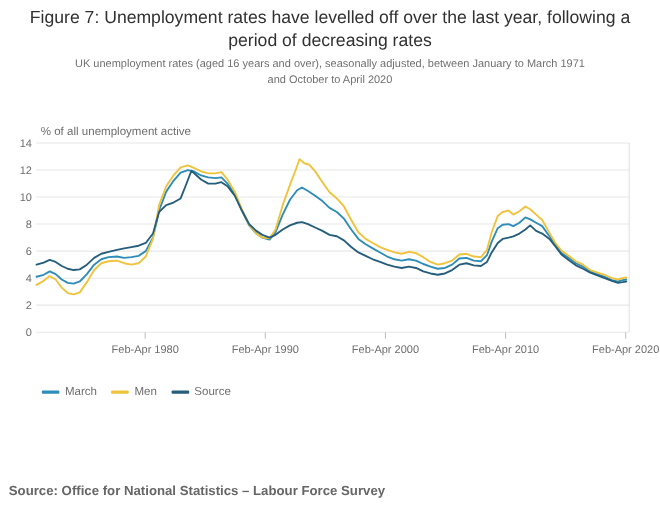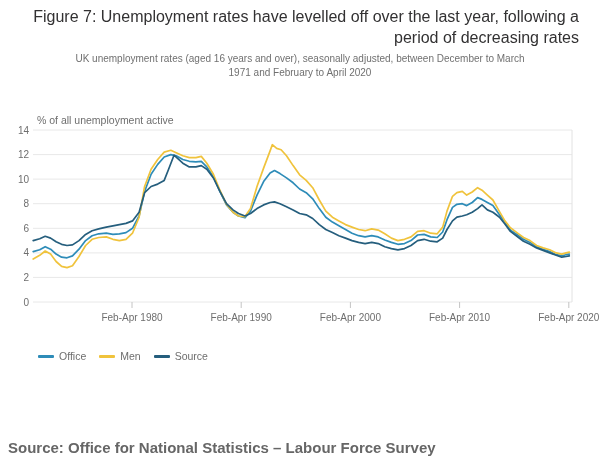--- a/index.html
+++ b/index.html
@@ -2,48 +2,48 @@
 <html><head>
 <meta charset="utf-8">
 <style>
   html,body{margin:0;padding:0;}
   body{
     width:600px;height:471px;position:relative;background:#ffffff;
     font-family:"Liberation Sans",sans-serif;overflow:hidden;
   }
   .title{
     position:absolute;top:6px;left:50%;transform:translateX(-50%);
-    width:558px;text-align:right;font-size:16px;line-height:21px;
+    width:558px;text-align:center;font-size:16px;line-height:21px;
     color:#323132;font-weight:400;
   }
   .subtitle{
     position:absolute;top:52px;left:50%;transform:translateX(-50%);
     width:470px;text-align:center;font-size:10px;line-height:14px;
     color:#707070;font-weight:400;
   }
   .unit-label{
     position:absolute;top:114px;left:37px;font-size:10.5px;color:#6e6e6e;
   }
   #chart-svg{position:absolute;top:0;left:0;}
   .legend{
     position:absolute;top:350px;left:38px;display:flex;align-items:center;gap:13px;
   }
   .legend-item{display:flex;align-items:center;gap:5px;}
   .legend-swatch{width:16px;height:3px;border-radius:1px;display:inline-block;}
   .legend-label{font-size:10.5px;color:#6e6e6e;}
   .source{
-    position:absolute;top:439px;left:8px;font-size:15px;font-weight:bold;color:#666666;
+    position:absolute;top:439px;left:8px;font-size:12px;font-weight:bold;color:#666666;
   }
   text.tick{font-family:"Liberation Sans",sans-serif;fill:#6e6e6e;font-size:10px;}
 </style>
 </head>
 <body>
 
 <div class="title">Figure 7: Unemployment rates have levelled off over the last year, following a period of decreasing rates</div>
-<div class="subtitle">UK unemployment rates (aged 16 years and over), seasonally adjusted, between December to March 1971 and February to April 2020</div>
+<div class="subtitle">UK unemployment rates (aged 16 years and over), seasonally adjusted, between January to March 1971 and October to April 2020</div>
 <div class="unit-label">% of all unemployment active</div>
 
 <svg id="chart-svg" width="600" height="340" viewBox="0 0 600 340" xmlns="http://www.w3.org/2000/svg">
     <line x1="33" y1="302.0" x2="572" y2="302.0" stroke="#e8e8e8" stroke-width="1"></line>
     <text x="29" y="305.5" text-anchor="end" class="tick">0</text>
     <line x1="33" y1="277.4" x2="572" y2="277.4" stroke="#e8e8e8" stroke-width="1"></line>
     <text x="29" y="280.9" text-anchor="end" class="tick">2</text>
     <line x1="33" y1="252.9" x2="572" y2="252.9" stroke="#e8e8e8" stroke-width="1"></line>
     <text x="29" y="256.4" text-anchor="end" class="tick">4</text>
     <line x1="33" y1="228.3" x2="572" y2="228.3" stroke="#e8e8e8" stroke-width="1"></line>
@@ -68,21 +68,21 @@
     <line x1="568.8" y1="302" x2="568.8" y2="308" stroke="#c4c4c4" stroke-width="1"></line>
     <text x="568.8" y="321" text-anchor="middle" class="tick">Feb-Apr 2020</text>
     <path d="M33.2 251.6L39.7 249.8L45.2 246.7L50.6 249.2L56.1 254.1L61.6 257.2L67.0 257.8L72.5 255.9L79.0 249.2L85.6 240.6L92.1 235.7L98.7 233.8L106.3 233.2L112.9 234.4L119.4 233.8L126.0 232.6L132.5 228.3L139.1 216.0L144.6 191.4L151.1 174.2L157.7 164.4L164.2 157.0L170.8 154.6L176.2 155.8L182.8 159.5L189.3 161.3L195.9 161.9L201.3 161.3L206.8 166.9L213.4 176.7L219.9 191.4L226.5 204.9L233.0 212.3L238.5 216.0L245.0 217.8L250.5 211.1L257.0 195.1L263.6 181.6L270.1 173.0L274.5 170.5L280.0 173.6L286.5 177.9L293.1 182.8L299.6 189.0L306.2 192.7L312.7 198.8L319.3 208.6L325.8 217.2L332.4 222.1L338.9 225.8L345.5 229.5L352.0 233.2L358.6 235.7L365.1 236.9L371.7 235.7L378.2 236.9L384.8 240.0L391.4 242.4L397.9 244.3L404.5 243.6L411.0 240.6L417.6 235.0L424.1 234.4L430.7 236.9L437.2 237.5L442.7 232.0L447.0 219.7L452.5 207.4L456.9 204.3L462.3 203.7L466.7 205.6L472.2 202.5L477.6 197.6L482.0 199.4L487.4 202.5L492.9 205.6L499.5 214.8L504.9 222.1L510.4 230.1L516.9 234.4L523.5 239.3L530.0 242.4L536.6 246.7L543.1 249.2L549.7 251.6L556.2 254.7L561.7 255.9L566.1 254.7L569.3 254.1" fill="none" stroke="#2e8cb8" stroke-width="1.7" stroke-linejoin="round" stroke-linecap="round"></path>
     <path d="M33.2 259.0L39.7 255.3L45.2 251.0L50.6 254.1L56.1 261.5L61.6 266.4L67.0 267.6L72.5 265.8L79.0 256.5L85.6 245.5L92.1 239.3L98.7 237.5L106.3 236.9L112.9 239.3L119.4 240.6L126.0 239.3L132.5 233.2L139.1 217.2L144.6 186.5L151.1 169.3L157.7 159.5L164.2 152.1L170.8 150.3L176.2 152.7L182.8 155.8L189.3 157.6L195.9 157.6L201.3 156.4L206.8 163.2L213.4 174.2L219.9 190.2L226.5 204.3L233.0 212.3L238.5 216.0L245.0 216.6L250.5 208.6L257.0 186.5L263.6 168.1L270.1 150.9L272.3 144.7L276.7 148.4L281.1 149.7L286.5 155.8L293.1 165.6L299.6 174.8L306.2 180.4L312.7 187.7L319.3 200.0L325.8 211.1L332.4 217.2L338.9 220.9L345.5 224.6L352.0 227.1L358.6 229.5L365.1 230.7L371.7 228.9L378.2 230.1L384.8 233.8L391.4 238.1L397.9 240.6L404.5 239.3L411.0 236.9L417.6 231.4L424.1 230.7L430.7 233.2L437.2 233.8L442.7 227.1L447.0 211.1L452.5 196.3L456.9 192.7L462.3 191.4L466.7 195.1L472.2 192.0L477.6 187.7L482.0 190.2L487.4 195.1L492.9 200.0L499.5 211.7L504.9 220.9L510.4 227.7L516.9 232.6L523.5 237.5L530.0 240.6L536.6 245.5L543.1 247.9L549.7 249.8L556.2 252.9L561.7 254.1L566.1 252.9L569.3 252.2" fill="none" stroke="#f0c33c" stroke-width="1.7" stroke-linejoin="round" stroke-linecap="round"></path>
     <path d="M33.2 240.6L39.7 238.7L45.2 236.3L50.6 238.1L56.1 241.8L61.6 244.3L67.0 245.5L72.5 244.9L79.0 240.6L85.6 234.4L92.1 230.7L98.7 228.9L106.3 227.1L112.9 225.8L119.4 224.6L126.0 223.4L132.5 220.9L139.1 212.3L144.6 192.7L151.1 186.5L157.7 184.1L164.2 180.4L168.6 169.3L174.0 155.2L182.8 163.2L189.3 166.9L195.9 166.9L201.3 165.6L206.8 169.3L213.4 177.9L219.9 191.4L226.5 203.7L233.0 209.9L238.5 213.5L245.0 216.0L250.5 213.5L257.0 208.6L263.6 204.9L270.1 202.5L274.5 201.9L280.0 203.7L286.5 206.8L293.1 209.9L299.6 213.5L306.2 214.8L312.7 218.5L319.3 224.6L325.8 229.5L332.4 232.6L338.9 235.7L345.5 238.1L352.0 240.6L358.6 242.4L365.1 243.6L371.7 242.4L378.2 243.6L384.8 246.7L391.4 248.6L397.9 249.8L404.5 248.6L411.0 245.5L417.6 240.6L424.1 239.3L430.7 241.2L437.2 241.8L442.7 238.1L447.0 229.5L452.5 220.9L456.9 217.2L462.3 216.0L466.7 214.8L472.2 212.3L477.6 208.6L482.0 204.9L487.4 209.9L492.9 212.3L499.5 217.2L504.9 224.0L510.4 231.4L516.9 236.3L523.5 241.2L530.0 244.3L536.6 247.9L543.1 250.4L549.7 252.9L556.2 255.3L561.7 257.2L566.1 256.5L569.3 255.9" fill="none" stroke="#255e7d" stroke-width="1.7" stroke-linejoin="round" stroke-linecap="round"></path>
   </svg>
 
 <div class="legend">
   <div class="legend-item">
     <span class="legend-swatch" style="background: rgb(46, 140, 184);"></span>
-    <span class="legend-label">Office</span>
+    <span class="legend-label">March</span>
   </div>
   <div class="legend-item">
     <span class="legend-swatch" style="background: rgb(240, 195, 60);"></span>
     <span class="legend-label">Men</span>
   </div>
   <div class="legend-item">
     <span class="legend-swatch" style="background: rgb(37, 94, 125);"></span>
     <span class="legend-label">Source</span>
   </div>
 </div>

